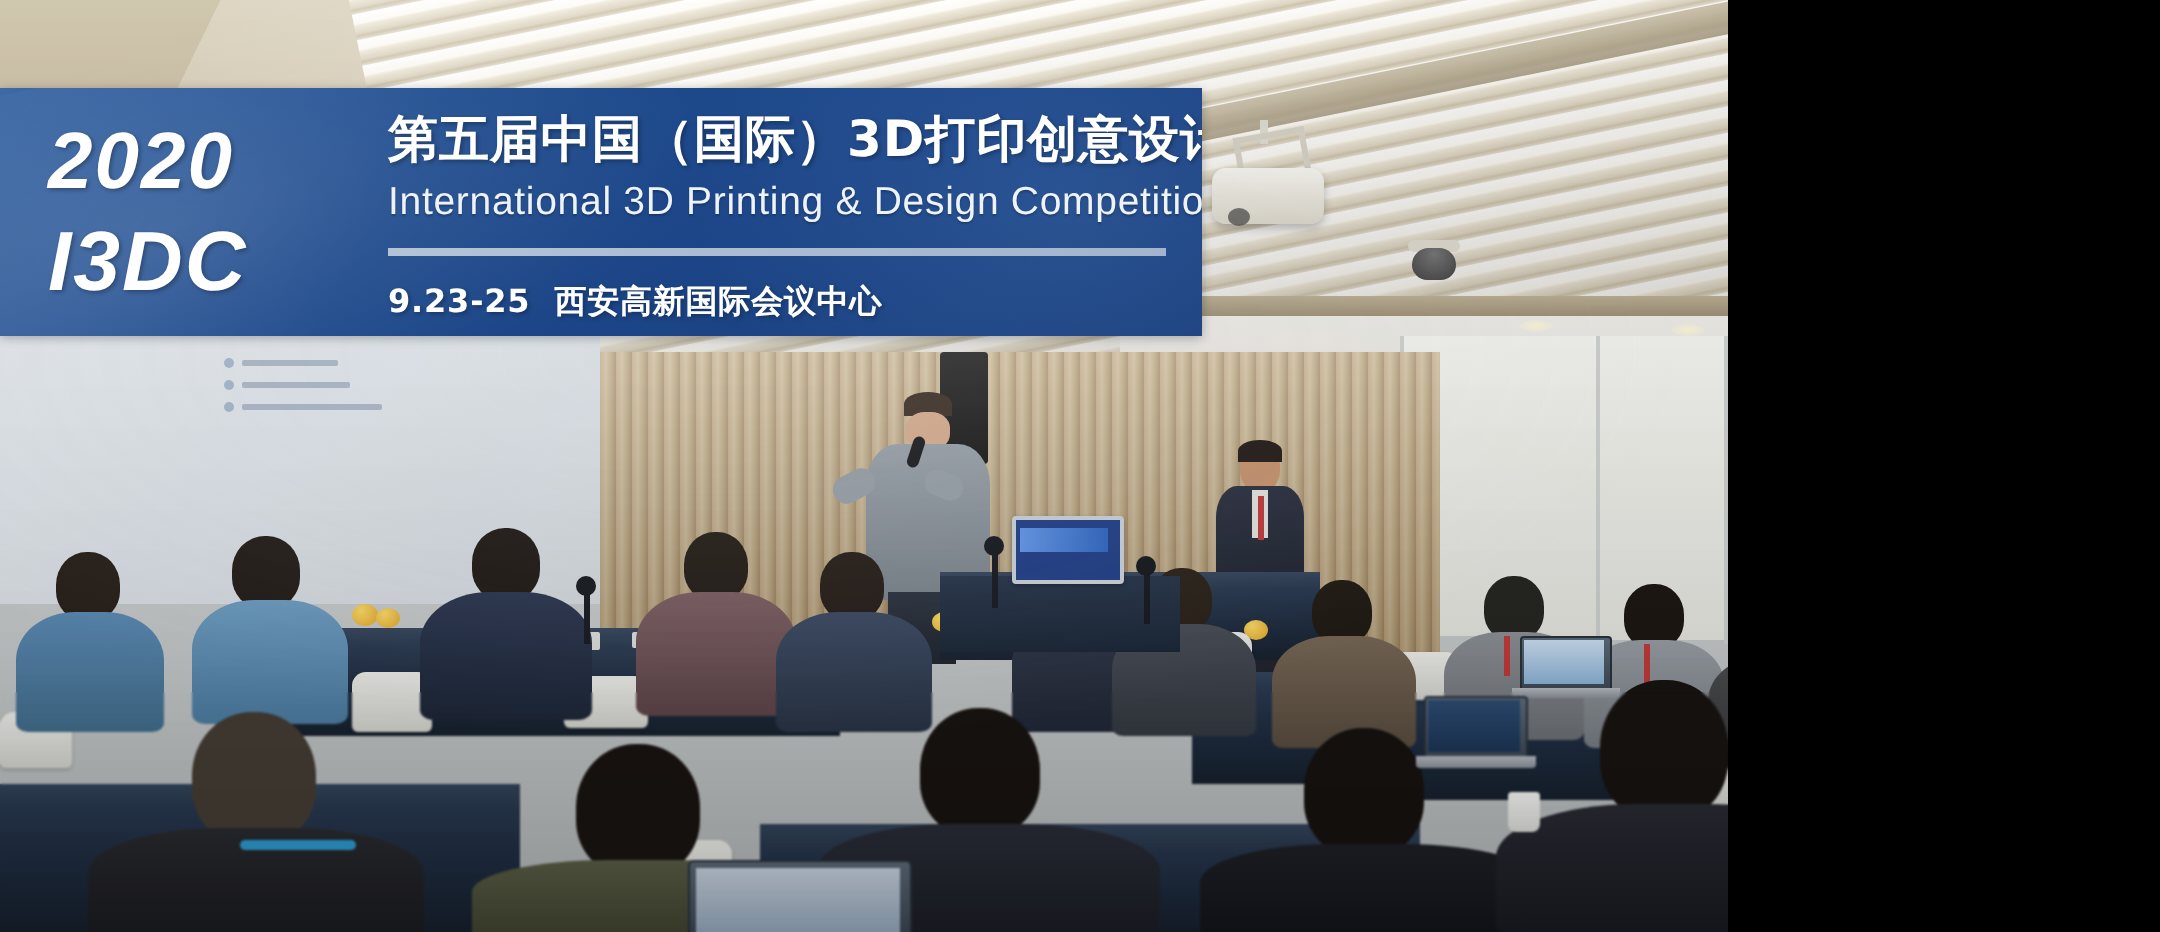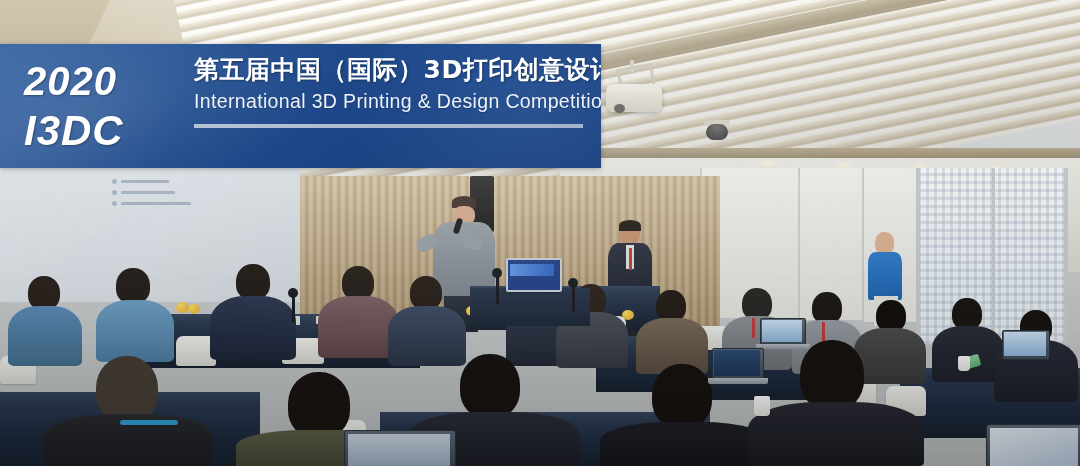--- a/index.html
+++ b/index.html
@@ -1,18 +1,18 @@
 <!DOCTYPE html>
 <html><head>
 <meta charset="utf-8">
 <style>
   html,body{margin:0;padding:0;background:#000;}
   body{font-family:"Liberation Sans",sans-serif;}
 
-  .stage{position:relative;width:1080px;height:466px;overflow:hidden;background:#9aa3a8;}
+  .stage{position:relative;width:864px;height:466px;overflow:hidden;background:#9aa3a8;}
 
   
   .photo{position:absolute;inset:0;overflow:hidden;}
 
   
   .wall-left{position:absolute;left:0;top:0;width:420px;height:150px;
     background:linear-gradient(180deg,#cfc5ac 0%,#c4b79c 60%,#b9ab8f 100%);}
   .wall-diag{position:absolute;left:120px;top:-20px;width:420px;height:220px;
     background:linear-gradient(196deg,#e8e2d2 0%,#ded6c3 40%,#cfc4ab 75%,#c2b59a 100%);
     transform:skewX(-26deg);transform-origin:top left;}
@@ -408,16 +408,19 @@
 
     <div class="logo-block">
       <div class="logo-year">2020</div>
       <div class="logo-acr">I3DC</div>
     </div>
 
     <div class="banner-text">
       <div class="title-cn">第五届中国（国际）3D打印创意设计大赛</div>
       <div class="title-en">International 3D Printing &amp; Design Competition</div>
       <div class="rule"></div>
+      <div class="meta">
+        <span class="meta-date">9.23-25</span><span>西安高新国际会议中心</span>
+      </div>
     </div>
   </div>
 
 </div>
 
 </body></html>

